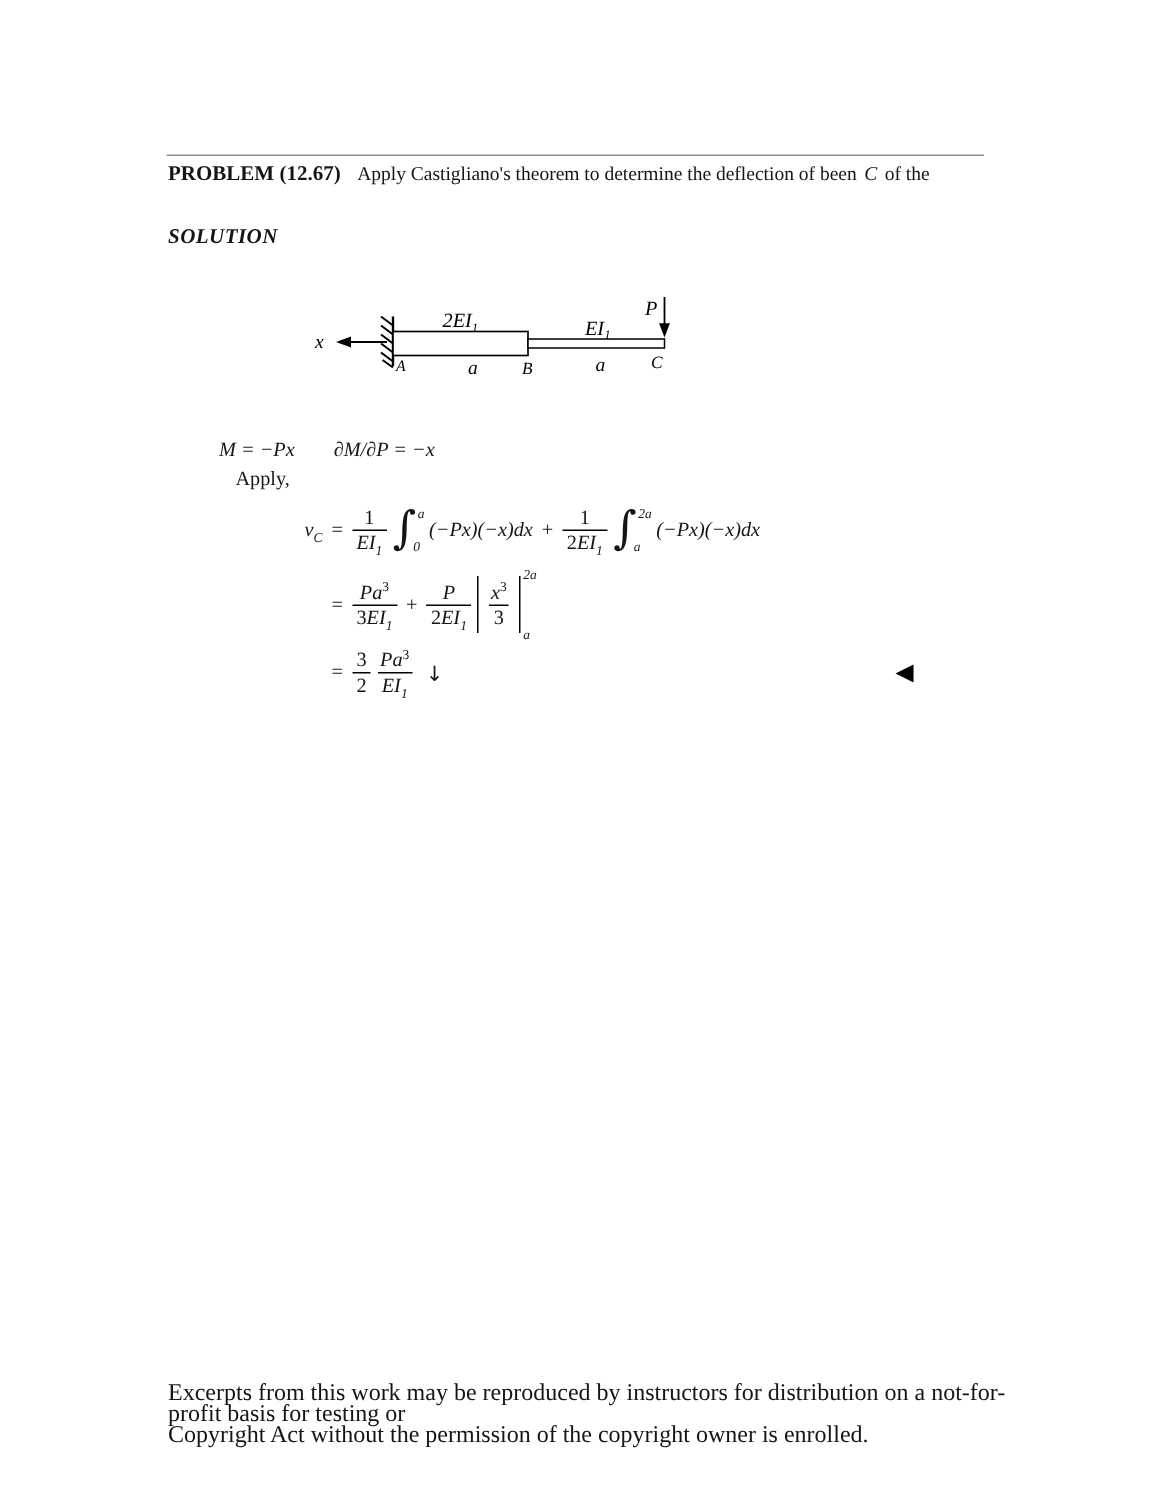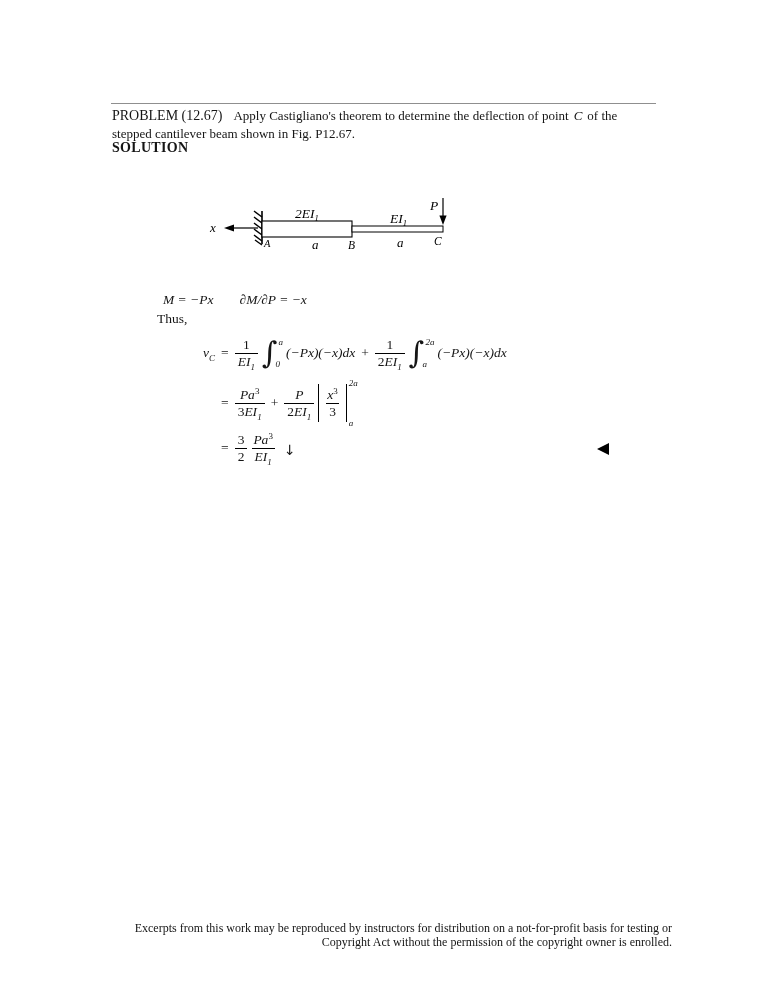--- a/index.html
+++ b/index.html
@@ -5,24 +5,24 @@
   html,body { margin:0; padding:0; }
   body {
     width:768px; height:994px; background:#ffffff; position:relative;
     font-family:"Liberation Serif","DejaVu Serif",serif; color:#151515;
     overflow:hidden;
   }
   .rule { position:absolute; left:111px; top:103px; width:545px; height:1px; background:#8f8f8f; }
 
   .problem { position:absolute; left:112px; top:107px; font-size:13px; line-height:17.5px; }
   .p-line1 { white-space:nowrap; }
-  .p-label { font-weight:normal; font-size:14px; margin-right:11px; }
+  .p-label { font-weight:bold; font-size:14px; margin-right:11px; }
   .point-c { font-style:italic; margin:0 5px; }
 
-  .solution { position:absolute; left:112px; top:140px; font-weight:bold; font-size:14px; letter-spacing:0.3px; }
+  .solution { position:absolute; left:112px; top:151px; font-weight:bold; font-size:14px; letter-spacing:0.3px;font-style:italic; }
 
   .figure { position:absolute; left:200px; top:185px; width:260px; height:75px; }
   .figure text { font-family:"Liberation Serif","DejaVu Serif",serif; }
 
   .eq { position:absolute; display:flex; align-items:center; font-size:13.5px; white-space:nowrap; }
   .it { font-style:italic; }
   .gap { display:inline-block; width:26px; }
   .op { margin:0 6px; }
   .ssub { font-size:9px; position:relative; top:4px; font-style:italic; }
   .ssup { font-size:9px; position:relative; top:-5px; }
@@ -34,40 +34,39 @@
   .integral { display:inline-flex; align-items:center; margin:0 1px 0 4px; }
   .int-sym { font-size:30px; line-height:1; font-family:"DejaVu Serif",serif; }
   .int-lims { display:inline-flex; flex-direction:column; justify-content:space-between; height:32px; font-size:9px; font-style:italic; margin-left:1px; margin-right:2px; }
   .int-lims .lo { position:relative; left:-3px; }
 
   .eval { display:inline-flex; align-items:center; margin-left:4px; }
   .vbar { width:1px; height:38px; background:#000; }
   .eval .frac { margin:0 5px;justify-content:center; }
   .eval-lims { display:inline-flex; flex-direction:column; justify-content:space-between; height:50px; font-size:9px; font-style:italic; margin-left:2px; }
 
-  .eq-m    { left:163px; top:292px; }
+  .eq-m    { left:146px; top:292px; }
   .thus    { position:absolute; left:157px; top:311px; font-size:13.5px; }
   .eq-vc   { left:203px; top:334px; height:38px; }
   .eq-l2   { left:221px; top:380px; height:46px; }
   .eq-l3   { left:221px; top:428px; height:40px; }
   .dn-arrow { font-family:"DejaVu Sans",sans-serif; font-size:14px; margin-left:8px; position:relative; top:2px; }
 
   .marker { position:absolute; left:597px; top:443px; width:0; height:0;
             border-top:6px solid transparent; border-bottom:6px solid transparent; border-right:12px solid #000; }
 
-  .footer { position:absolute; left:112px; top:922px; width:560px; font-size:12px; line-height:13.9px;text-align:right; }
+  .footer { position:absolute; left:112px; top:922px; width:560px; font-size:16px; line-height:13.9px; }
 </style>
 </head>
 <body>
 
 <div class="rule"></div>
 
 <div class="problem">
-  <div class="p-line1"><span class="p-label">PROBLEM (12.67)</span><span>Apply Castigliano's theorem to determine the deflection of point</span><span class="point-c">C</span><span>of the</span></div>
-  <div>stepped cantilever beam shown in Fig. P12.67.</div>
+  <div class="p-line1"><span class="p-label">PROBLEM (12.67)</span><span>Apply Castigliano's theorem to determine the deflection of been</span><span class="point-c">C</span><span>of the</span></div>
 </div>
 
 <div class="solution">SOLUTION</div>
 
 <svg class="figure" viewBox="0 0 260 75" width="260" height="75">
 
   <g>
     <line x1="33" y1="43" x2="58" y2="43" stroke="#000" stroke-width="1.2"></line>
     <polygon points="24,43 34,39.4 34,46.6" fill="#000"></polygon>
   </g>
@@ -103,21 +102,21 @@
   <text x="197" y="62" font-size="13" font-style="italic">a</text>
   <text x="234" y="60" font-size="11.5" font-style="italic">C</text>
 </svg>
 
 <div class="eq eq-m">
   <span class="it">M = −Px</span>
   <span class="gap"></span>
   <span class="it">∂M/∂P = −x</span>
 </div>
 
-<div class="thus">Thus,</div>
+<div class="thus">Apply,</div>
 
 <div class="eq eq-vc">
   <span class="it"><span>v</span><span class="ssub">C</span></span>
   <span class="op">=</span>
   <span class="frac">
     <span class="num">1</span>
     <span class="den"><span class="it">EI</span><span class="ssub">1</span></span>
   </span>
   <span class="integral">
     <span class="int-sym">∫</span>

